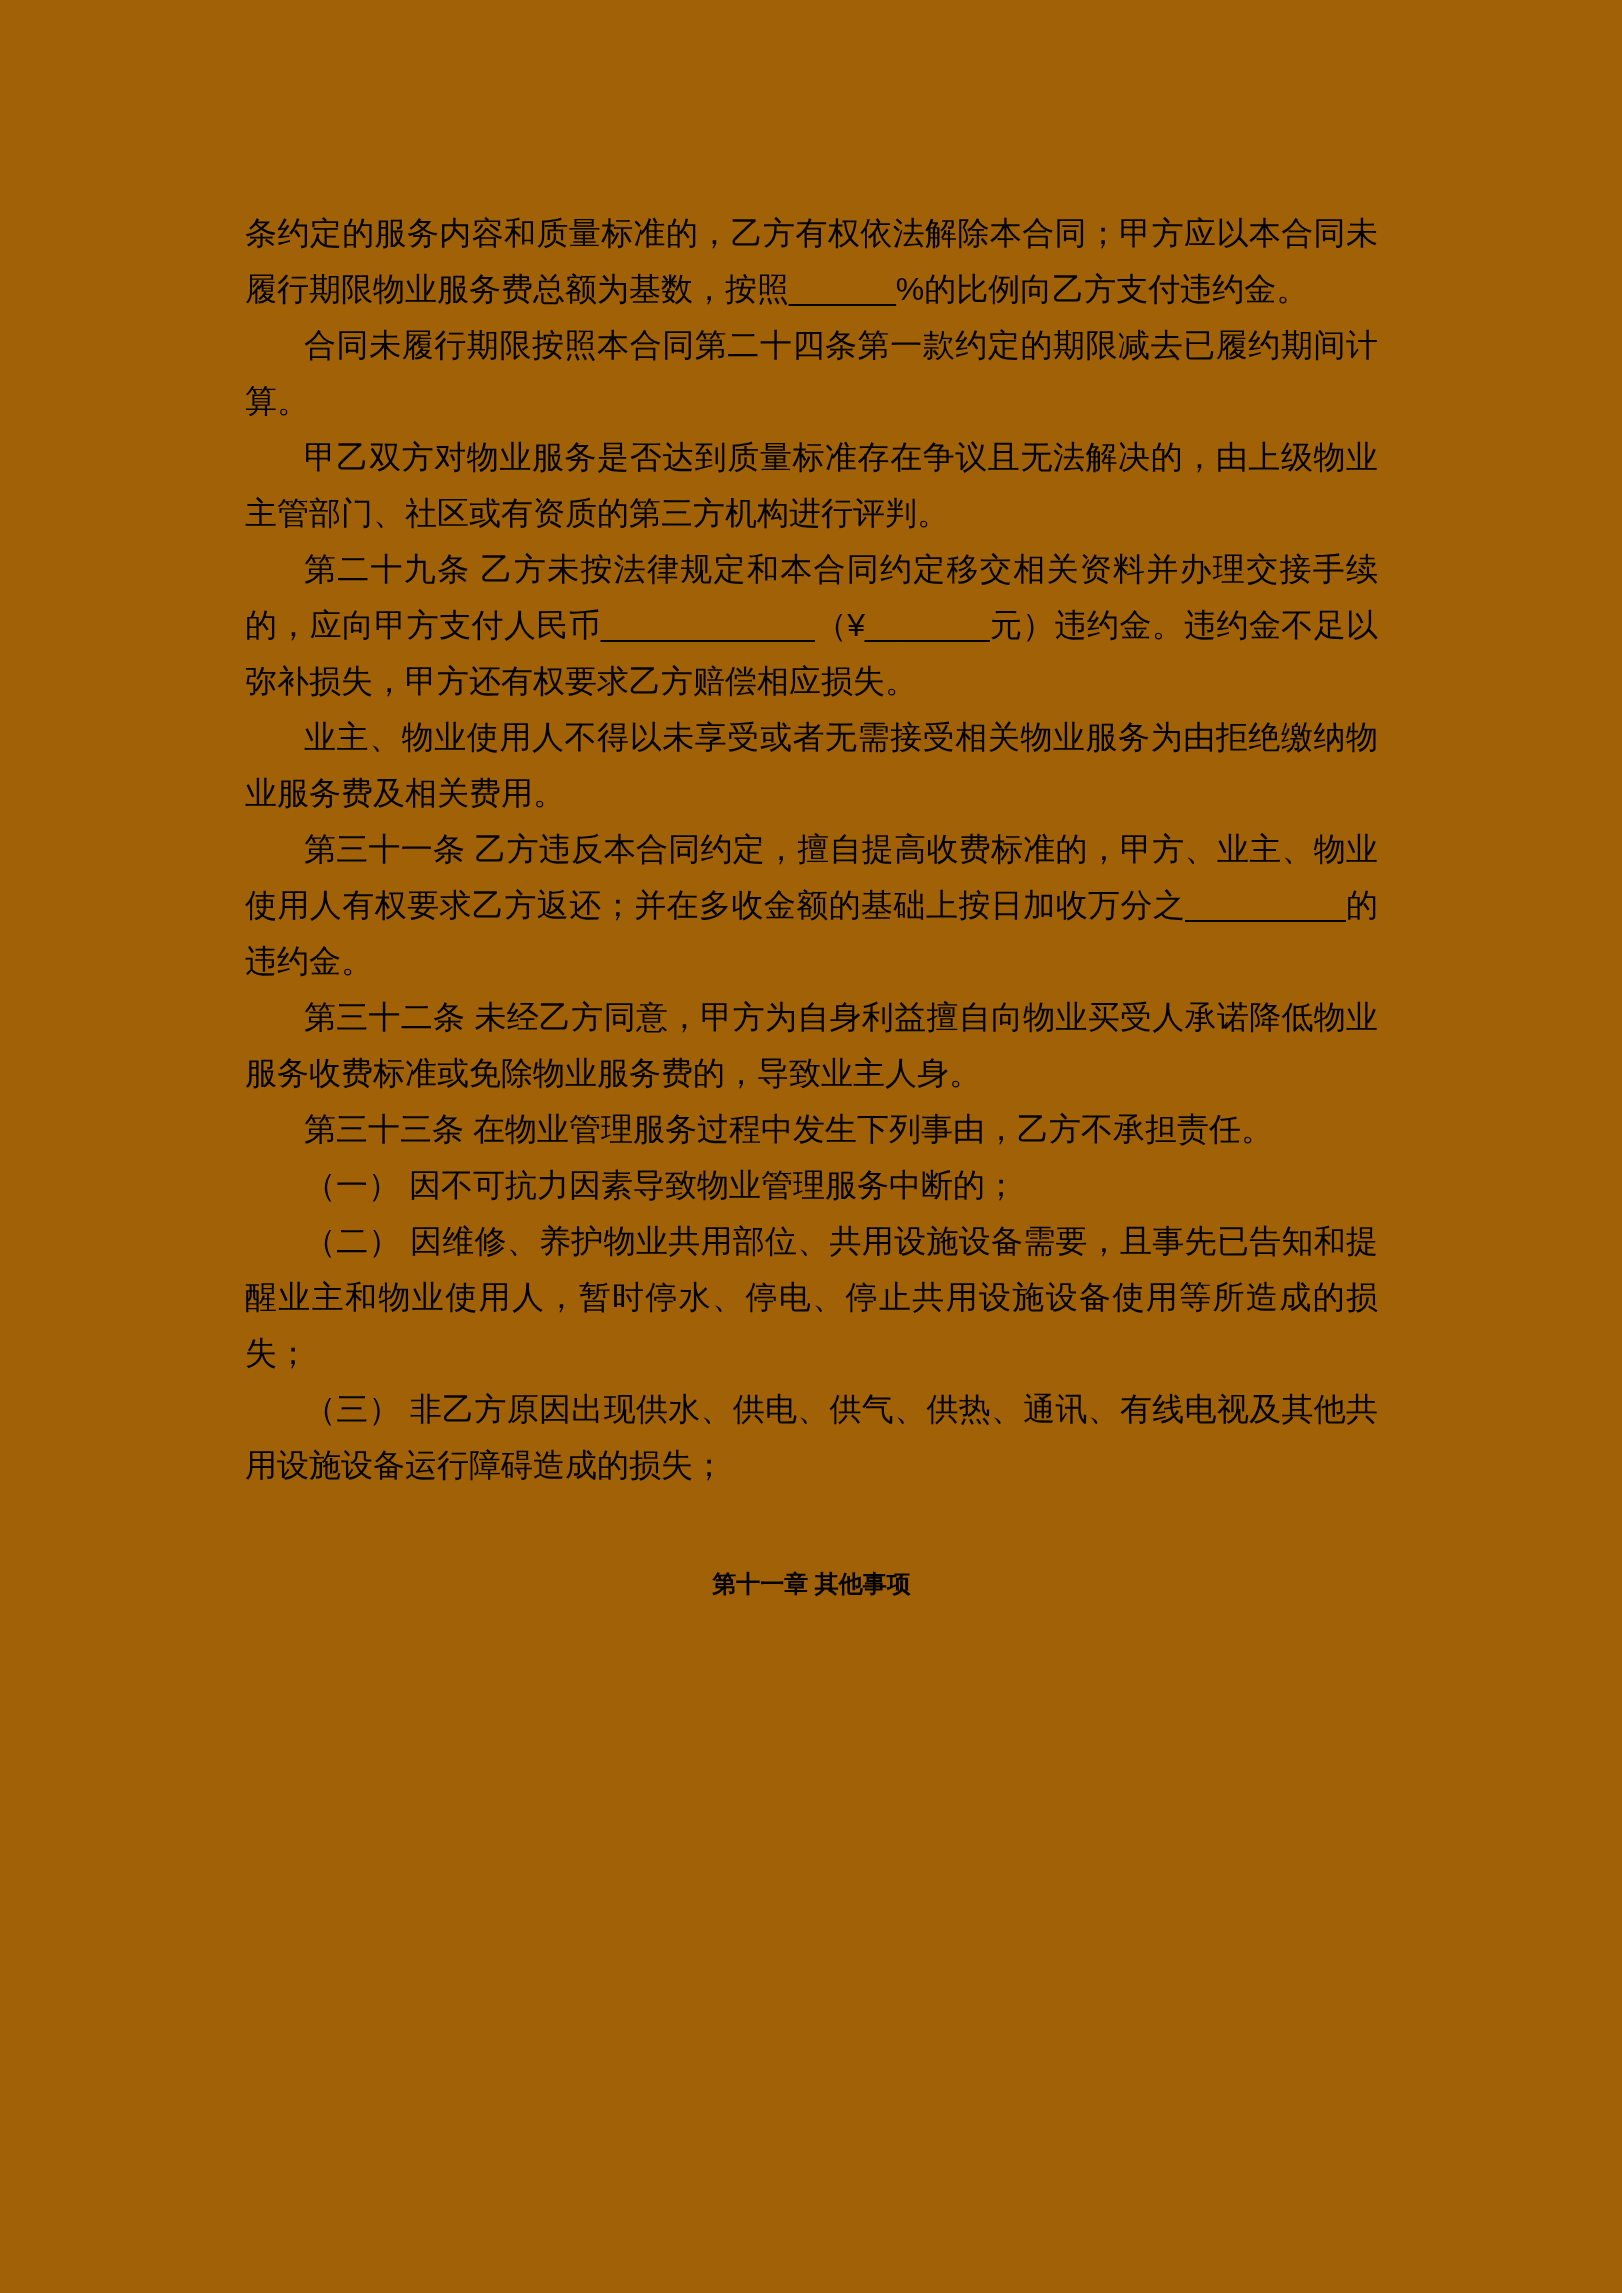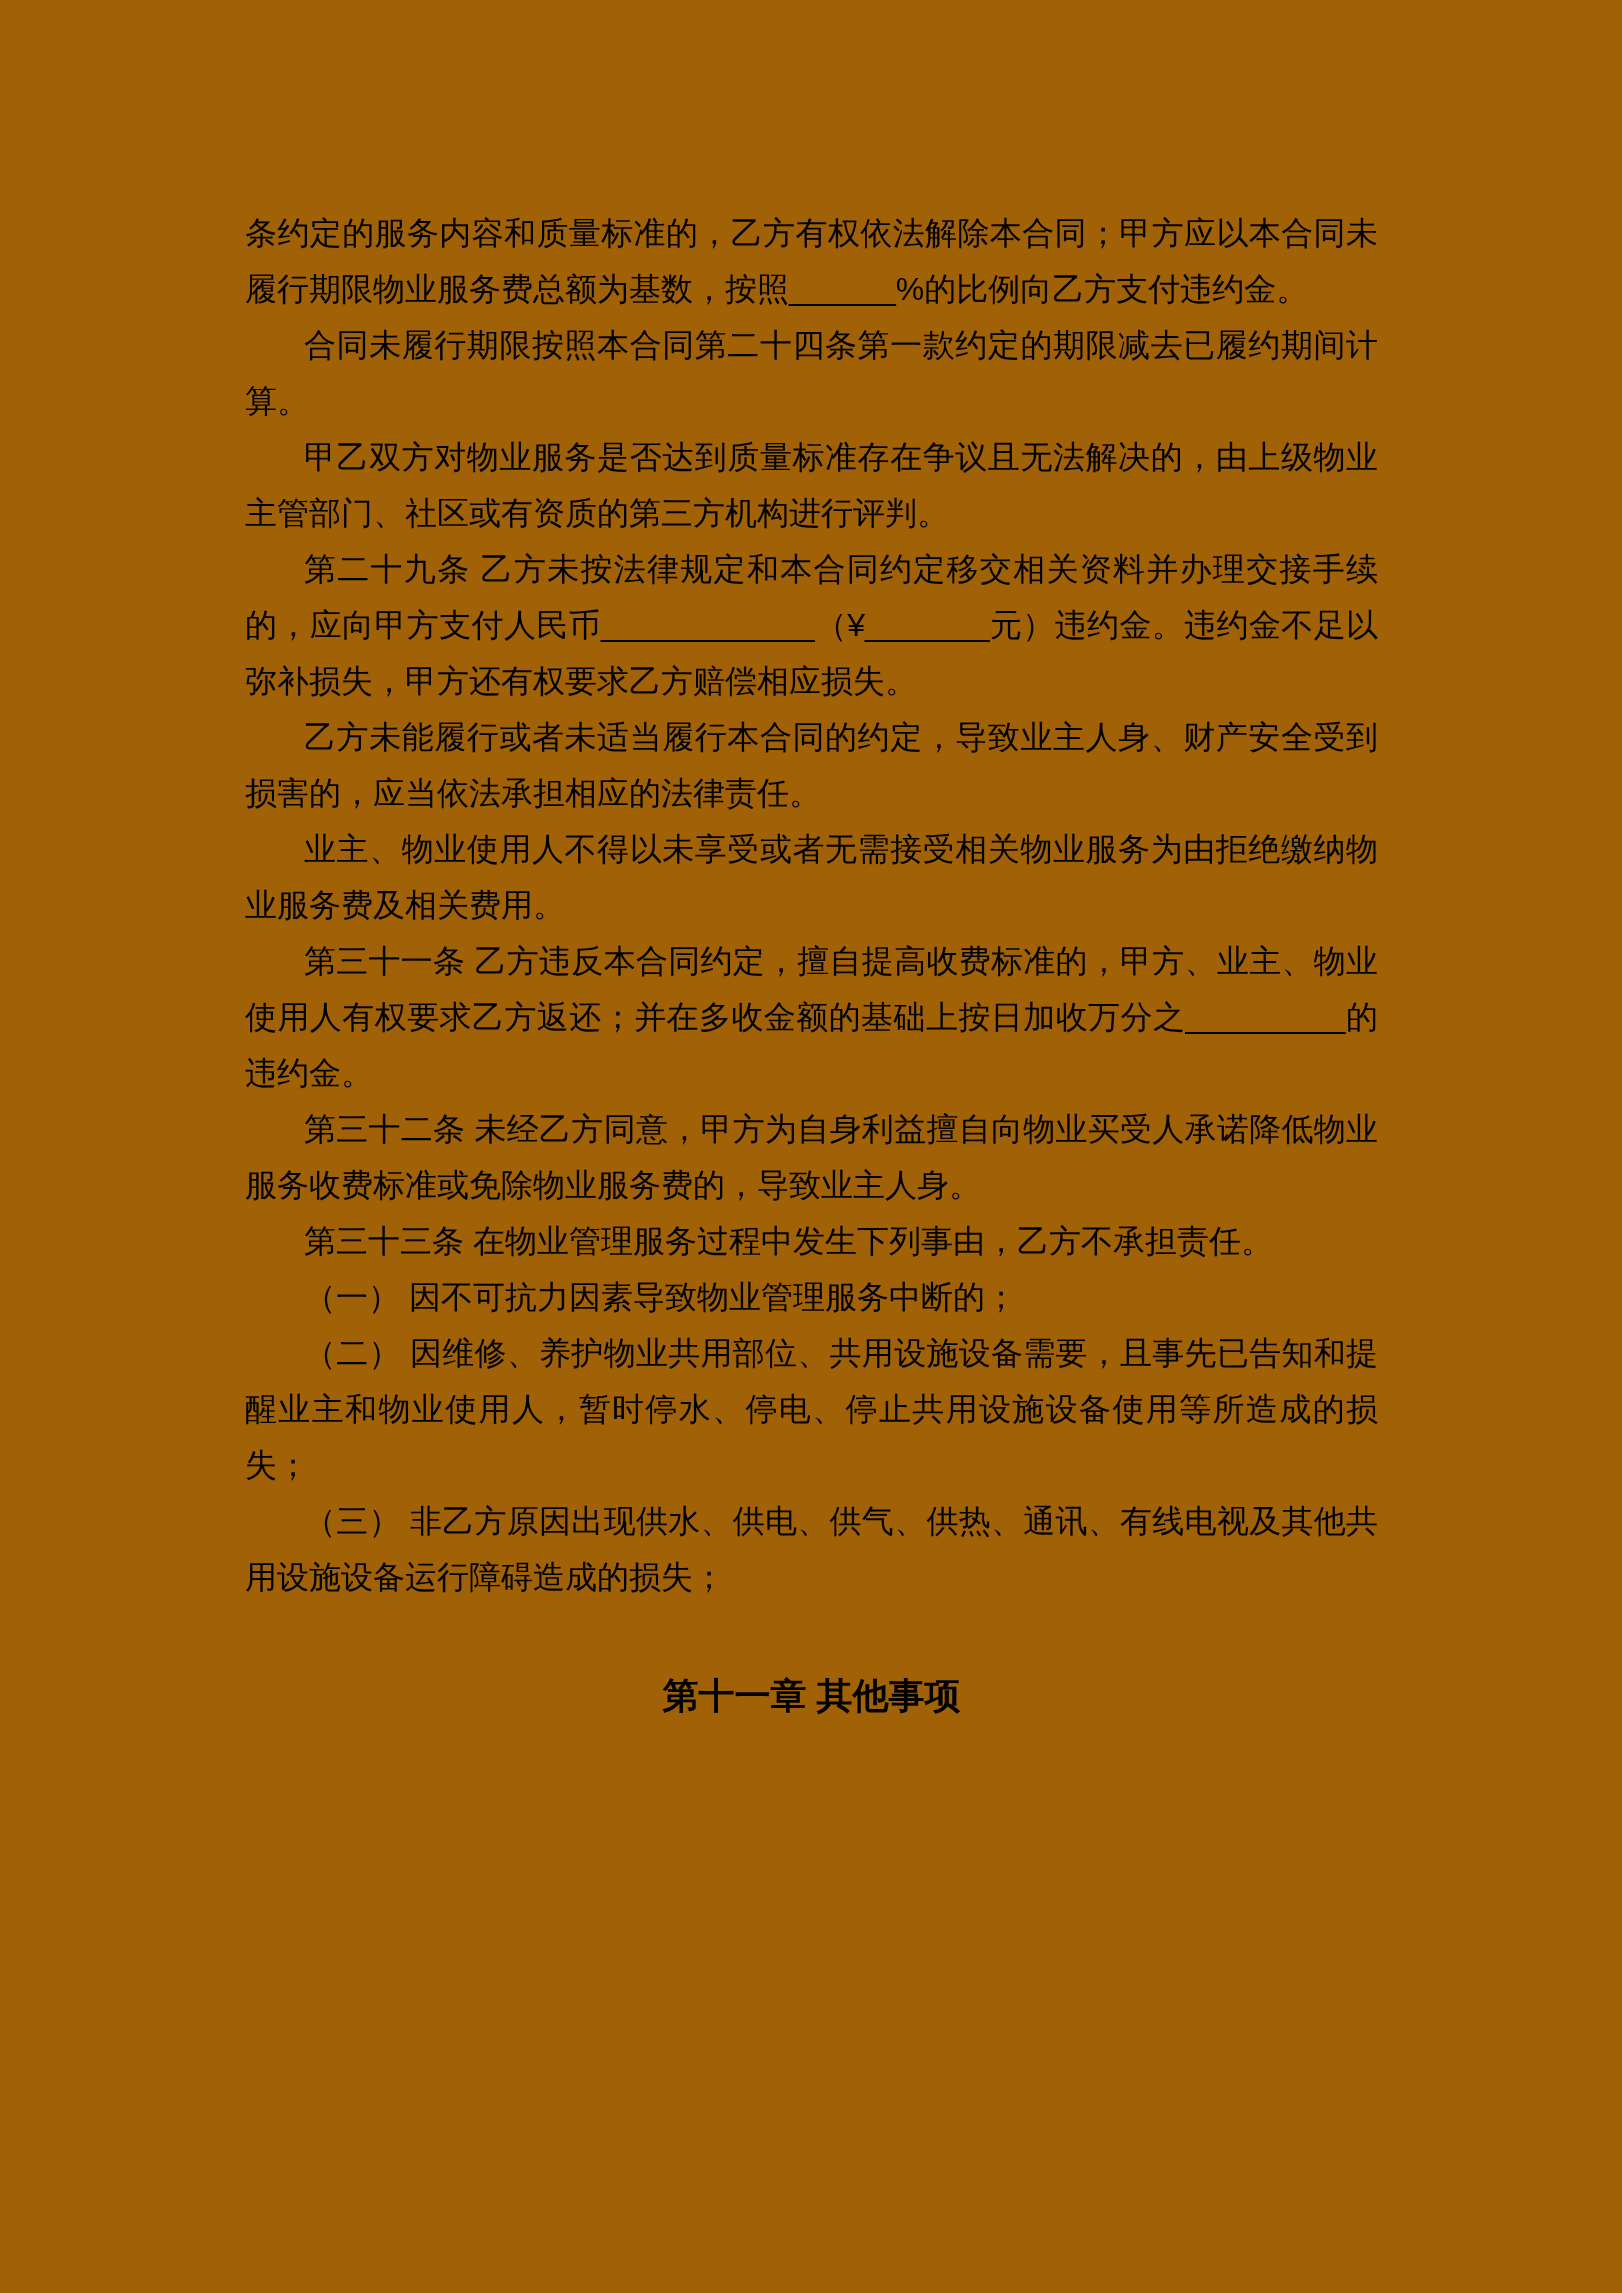--- a/index.html
+++ b/index.html
@@ -18,36 +18,35 @@
   }
   .page p{
     margin:0;
     text-align:justify;
     text-indent:59px;
     word-break:break-all;
   }
   p.continuation{text-indent:0;}
   .chapter{
     margin:58px 0 0 0;
-    font-size:36px;
+    font-size:24px;
     line-height:65px;
     font-weight:bold;
     text-align:center;
   }
 </style>
 </head>
 <body>
 
 <div class="page">
 
   <p class="continuation">条约定的服务内容和质量标准的，乙方有权依法解除本合同；甲方应以本合同未履行期限物业服务费总额为基数，按照______%的比例向乙方支付违约金。</p>
   <p>合同未履行期限按照本合同第二十四条第一款约定的期限减去已履约期间计算。</p>
   <p>甲乙双方对物业服务是否达到质量标准存在争议且无法解决的，由上级物业主管部门、社区或有资质的第三方机构进行评判。</p>
   <p>第二十九条 乙方未按法律规定和本合同约定移交相关资料并办理交接手续的，应向甲方支付人民币____________（¥_______元）违约金。违约金不足以弥补损失，甲方还有权要求乙方赔偿相应损失。</p>
-  <p>乙方未能履行或者未适当履行本合同的约定，导致业主人身、财产安全受到损害的，应当依法承担相应的法律责任。</p>
   <p>业主、物业使用人不得以未享受或者无需接受相关物业服务为由拒绝缴纳物业服务费及相关费用。</p>
   <p>第三十一条 乙方违反本合同约定，擅自提高收费标准的，甲方、业主、物业使用人有权要求乙方返还；并在多收金额的基础上按日加收万分之_________的违约金。</p>
   <p>第三十二条 未经乙方同意，甲方为自身利益擅自向物业买受人承诺降低物业服务收费标准或免除物业服务费的，导致业主人身。</p>
   <p>第三十三条 在物业管理服务过程中发生下列事由，乙方不承担责任。</p>
   <p>（一） 因不可抗力因素导致物业管理服务中断的；</p>
   <p>（二） 因维修、养护物业共用部位、共用设施设备需要，且事先已告知和提醒业主和物业使用人，暂时停水、停电、停止共用设施设备使用等所造成的损失；</p>
   <p>（三） 非乙方原因出现供水、供电、供气、供热、通讯、有线电视及其他共用设施设备运行障碍造成的损失；</p>
 
   <h2 class="chapter">第十一章 其他事项</h2>
 

